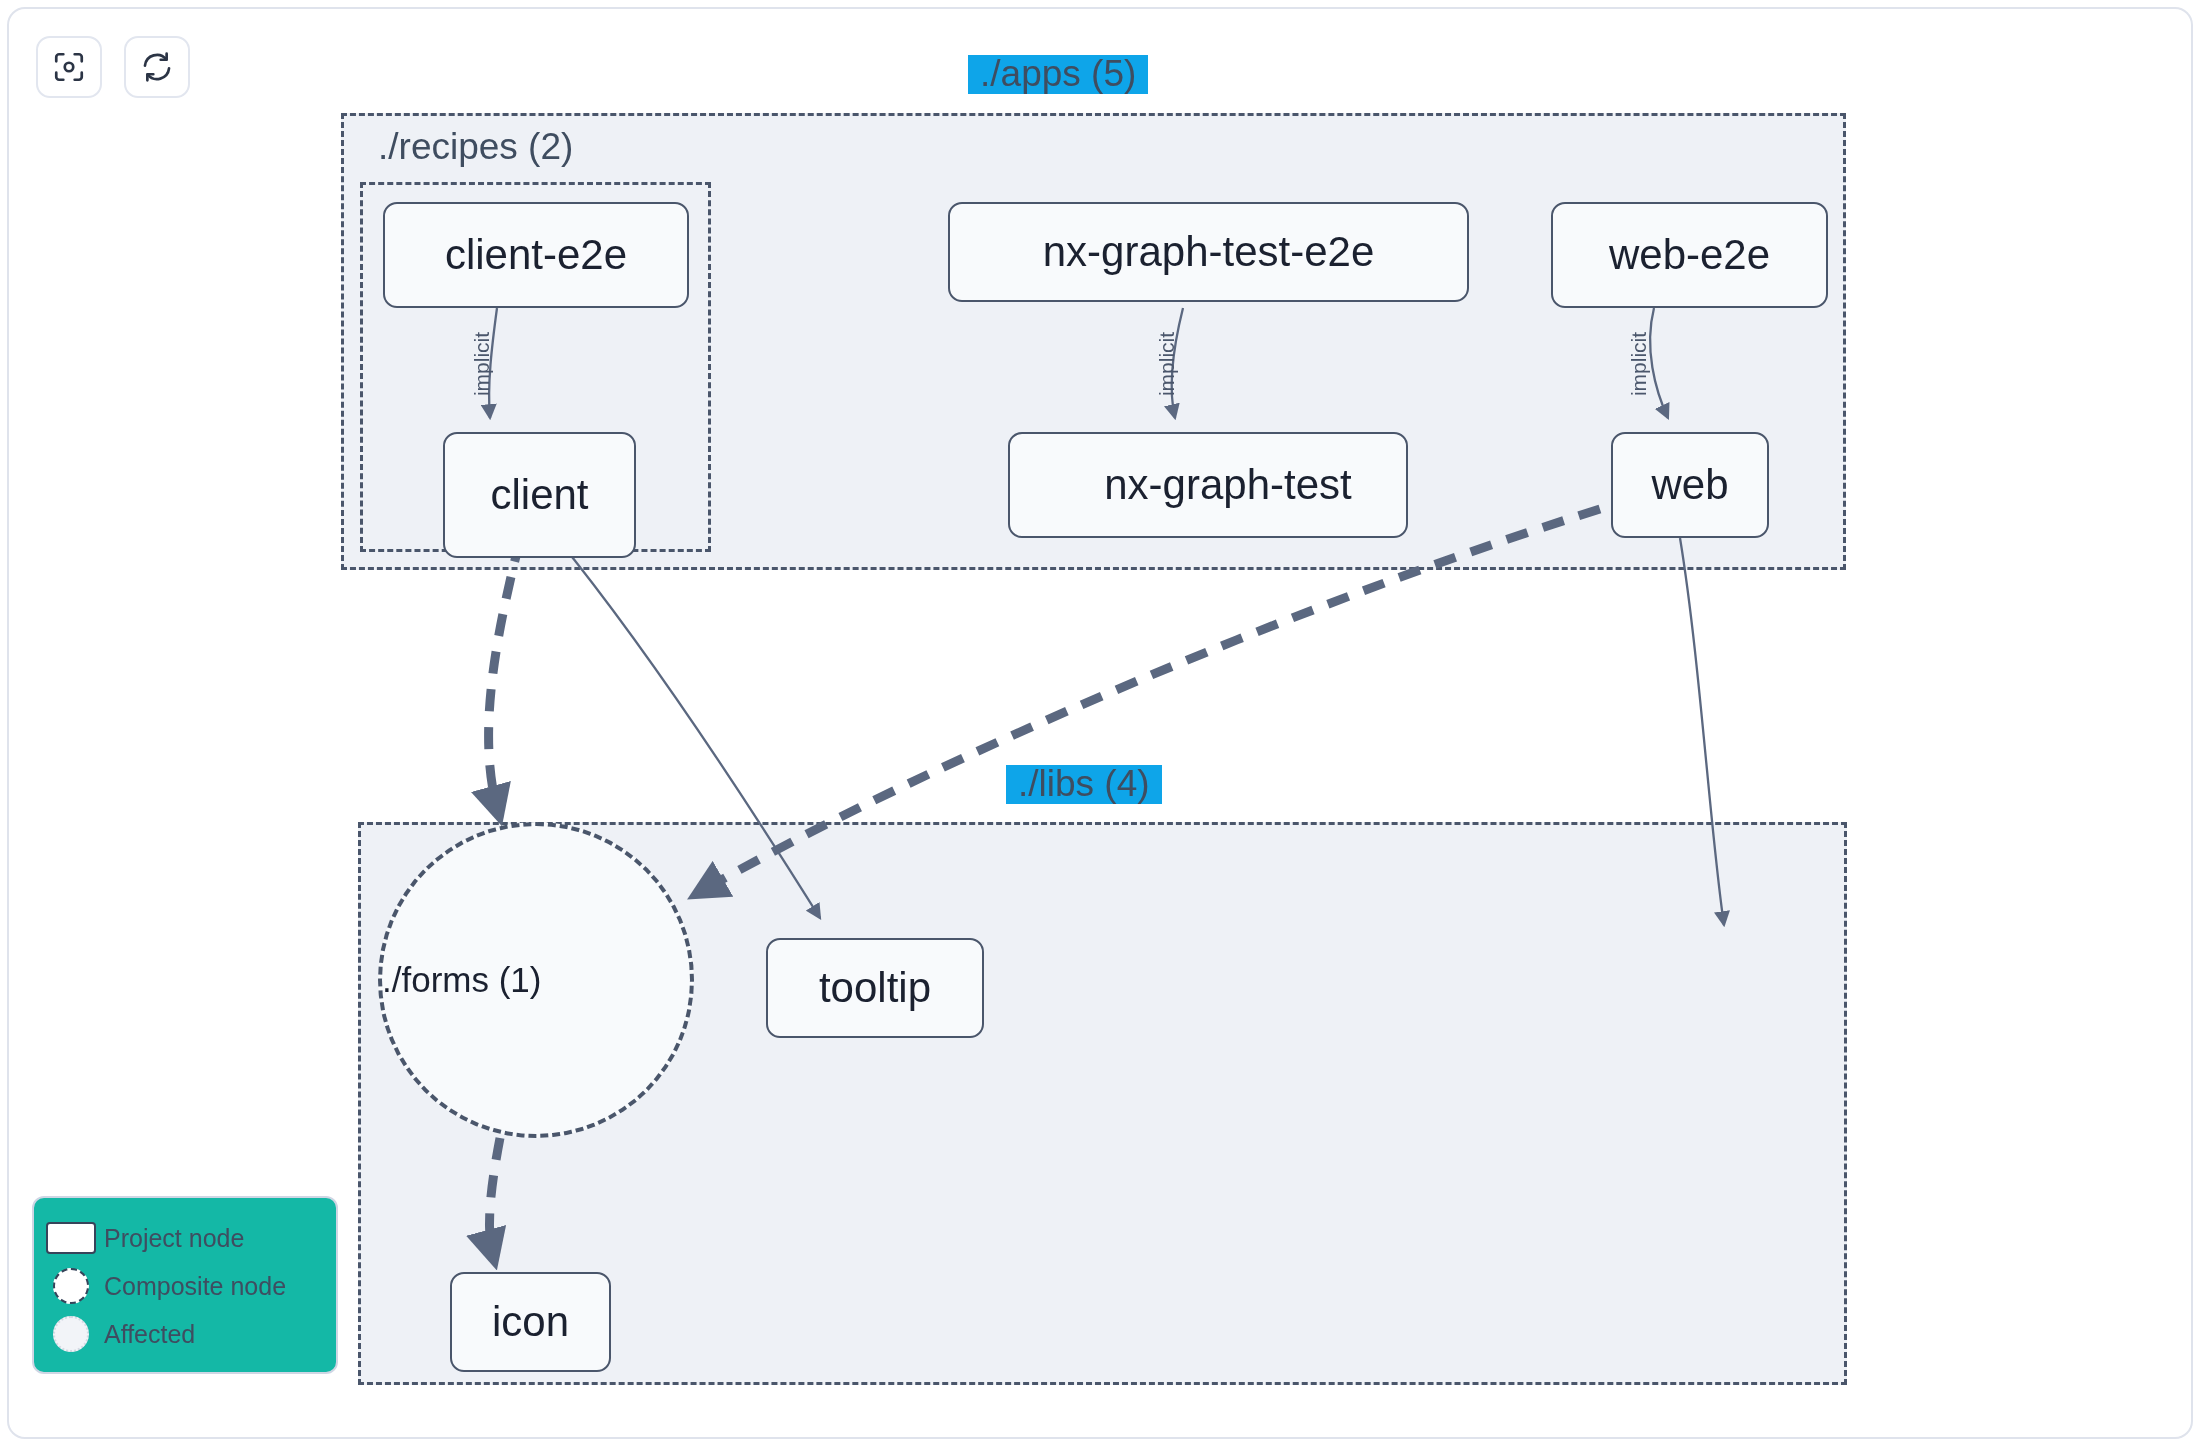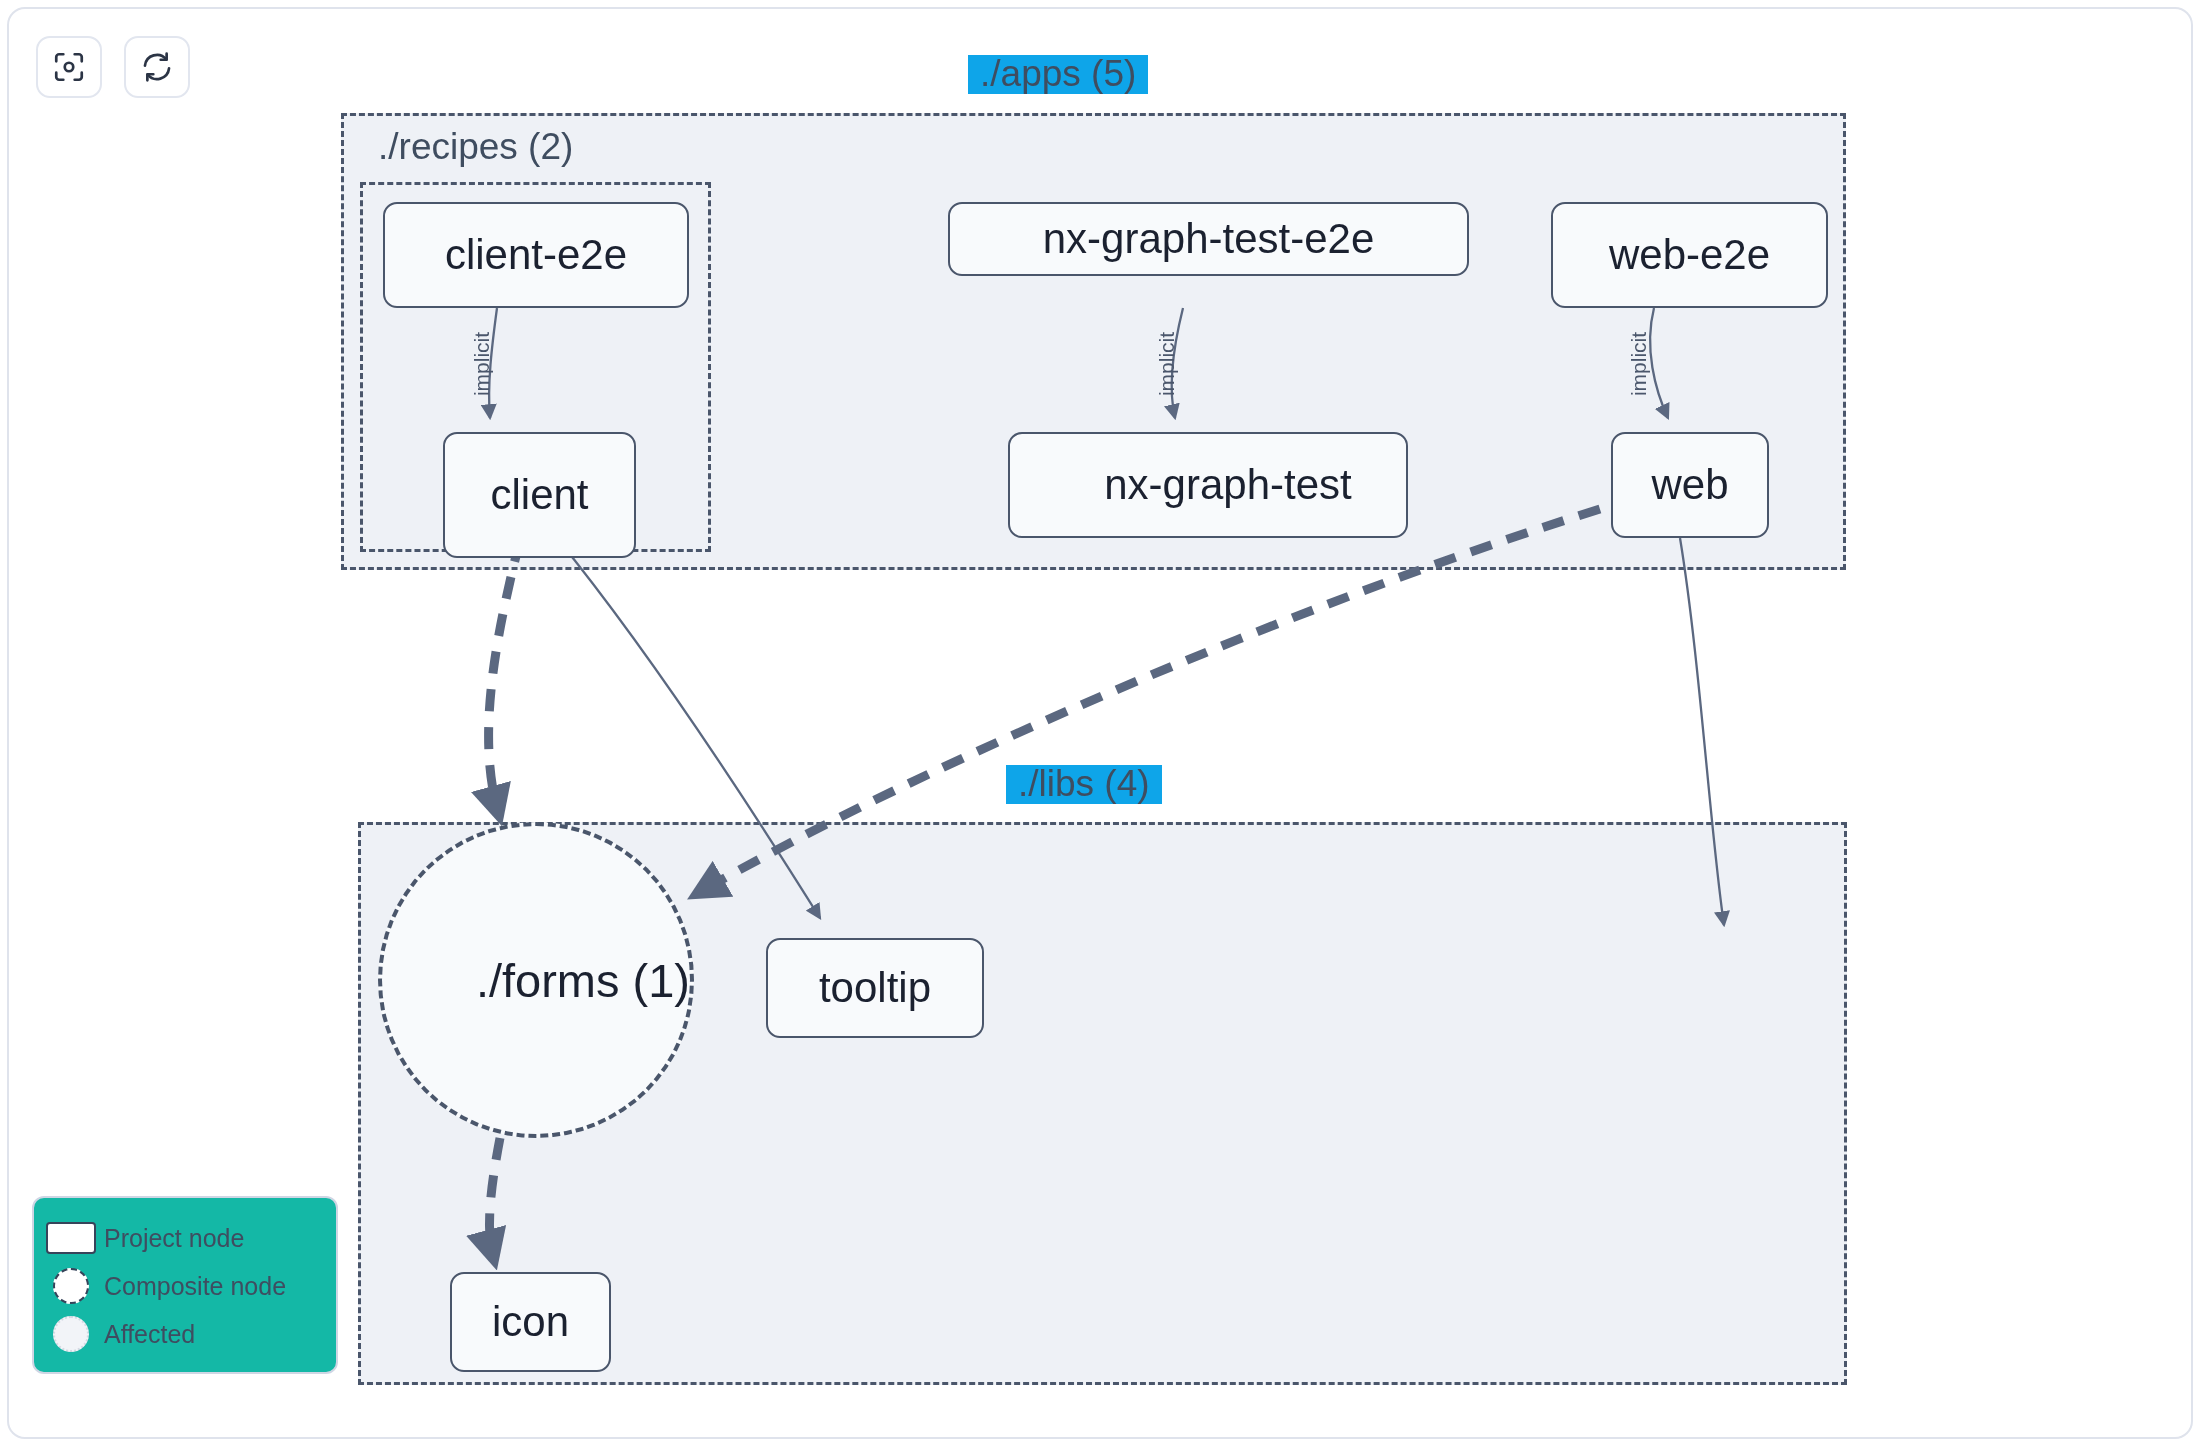--- a/index.html
+++ b/index.html
@@ -83,22 +83,22 @@
     z-index: 20;
     cursor: pointer;
     white-space: nowrap;
   }
   
   .composite {
     position: absolute;
     background: #f8fafc;
     border: 4px dashed #4a566b;
     border-radius: 50%;
-    display: flex; align-items: center; justify-content: flex-end;
-    font-size: 47px;
+    display: flex; align-items: center; justify-content: flex-start;
+    font-size: 35px;
     color: #1b2130;
     z-index: 20;
     cursor: pointer;
     white-space: nowrap;
   }
 
   
   .edge-label {
     position: absolute;
     font-size: 21px;
@@ -200,21 +200,21 @@
     <div class="edge-label" style="left:1607px; top:352px; transform: rotate(-90deg);">implicit</div>
 
     <div class="node" style="left:383px; top:202px; width:306px; height:106px;">
       <span>client-e2e</span>
     </div>
 
     <div class="node" style="left:443px; top:432px; width:193px; height:126px;">
       <span>client</span>
     </div>
 
-    <div class="node" style="left:948px; top:202px; width:521px; height:74px;">
+    <div class="node" style="left:948px; top:202px; width:521px; height:100px;">
       <span>nx-graph-test-e2e</span>
     </div>
 
     <div class="node" style="left:1008px; top:432px; width:400px; height:106px;padding-left:40px;">
       <span>nx-graph-test</span>
     </div>
 
     <div class="node" style="left:1551px; top:202px; width:277px; height:106px;">
       <span>web-e2e</span>
     </div>

